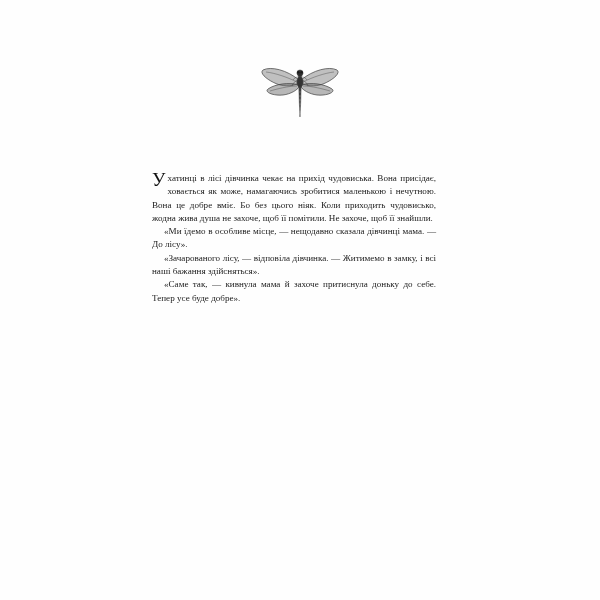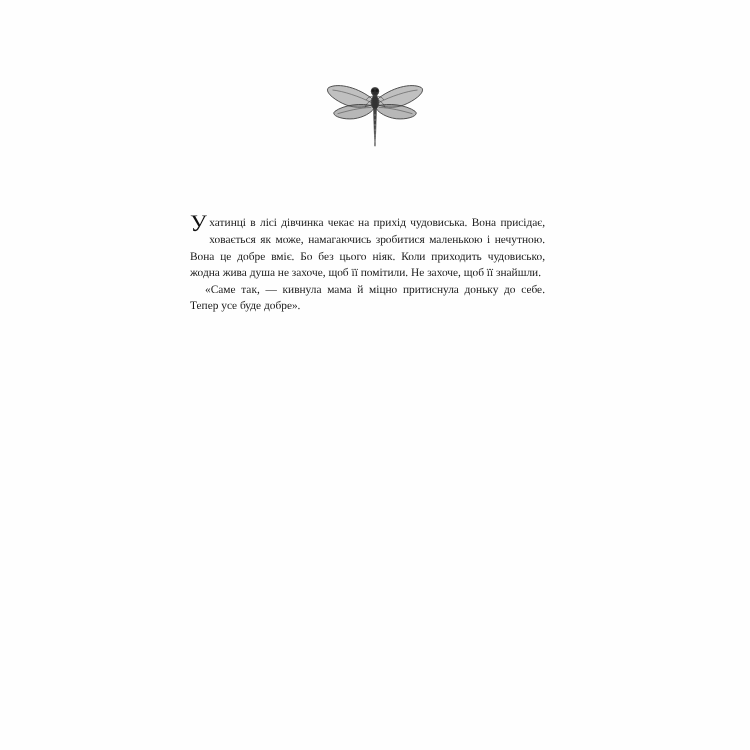--- a/index.html
+++ b/index.html
@@ -113,16 +113,18 @@
         <path d="M41 20 C 38 21, 36 23, 35 26" stroke-width="0.45"></path>
         <path d="M45 20 C 48 21, 50 23, 51 26" stroke-width="0.45"></path>
         <path d="M41.5 17 C 39 17, 37 18, 36 20" stroke-width="0.45"></path>
         <path d="M44.5 17 C 47 17, 49 18, 50 20" stroke-width="0.45"></path>
       </g>
     </svg>
   </div>
 
   <div class="text-block">
     <p class="para first"><span class="dropcap">У</span><span> хатинці в лісі дівчинка чекає на прихід чудовиська. Вона присідає, ховається як може, намагаючись зробитися маленькою і нечутною. Вона це добре вміє. Бо без цього ніяк. Коли приходить чудовисько, жодна жива душа не захоче, щоб її помітили. Не захоче, щоб її знайшли.</span></p>
-    <p class="para">«Саме так, — кивнула мама й міцно притиснула доньку до себе. Тепер усе буде добре».</p>
+    <p class="para">«Ми їдемо в особливе місце, — нещодавно сказала дівчинці мама. — До лісу».</p>
+    <p class="para">«Зачарованого лісу, — відповіла дівчинка. — Житимемо в замку, і всі наші бажання здійсняться».</p>
+    <p class="para">«Саме так, — кивнула мама й захоче притиснула доньку до себе. Тепер усе буде добре».</p>
   </div>
 
 </div>
 
 </body></html>

